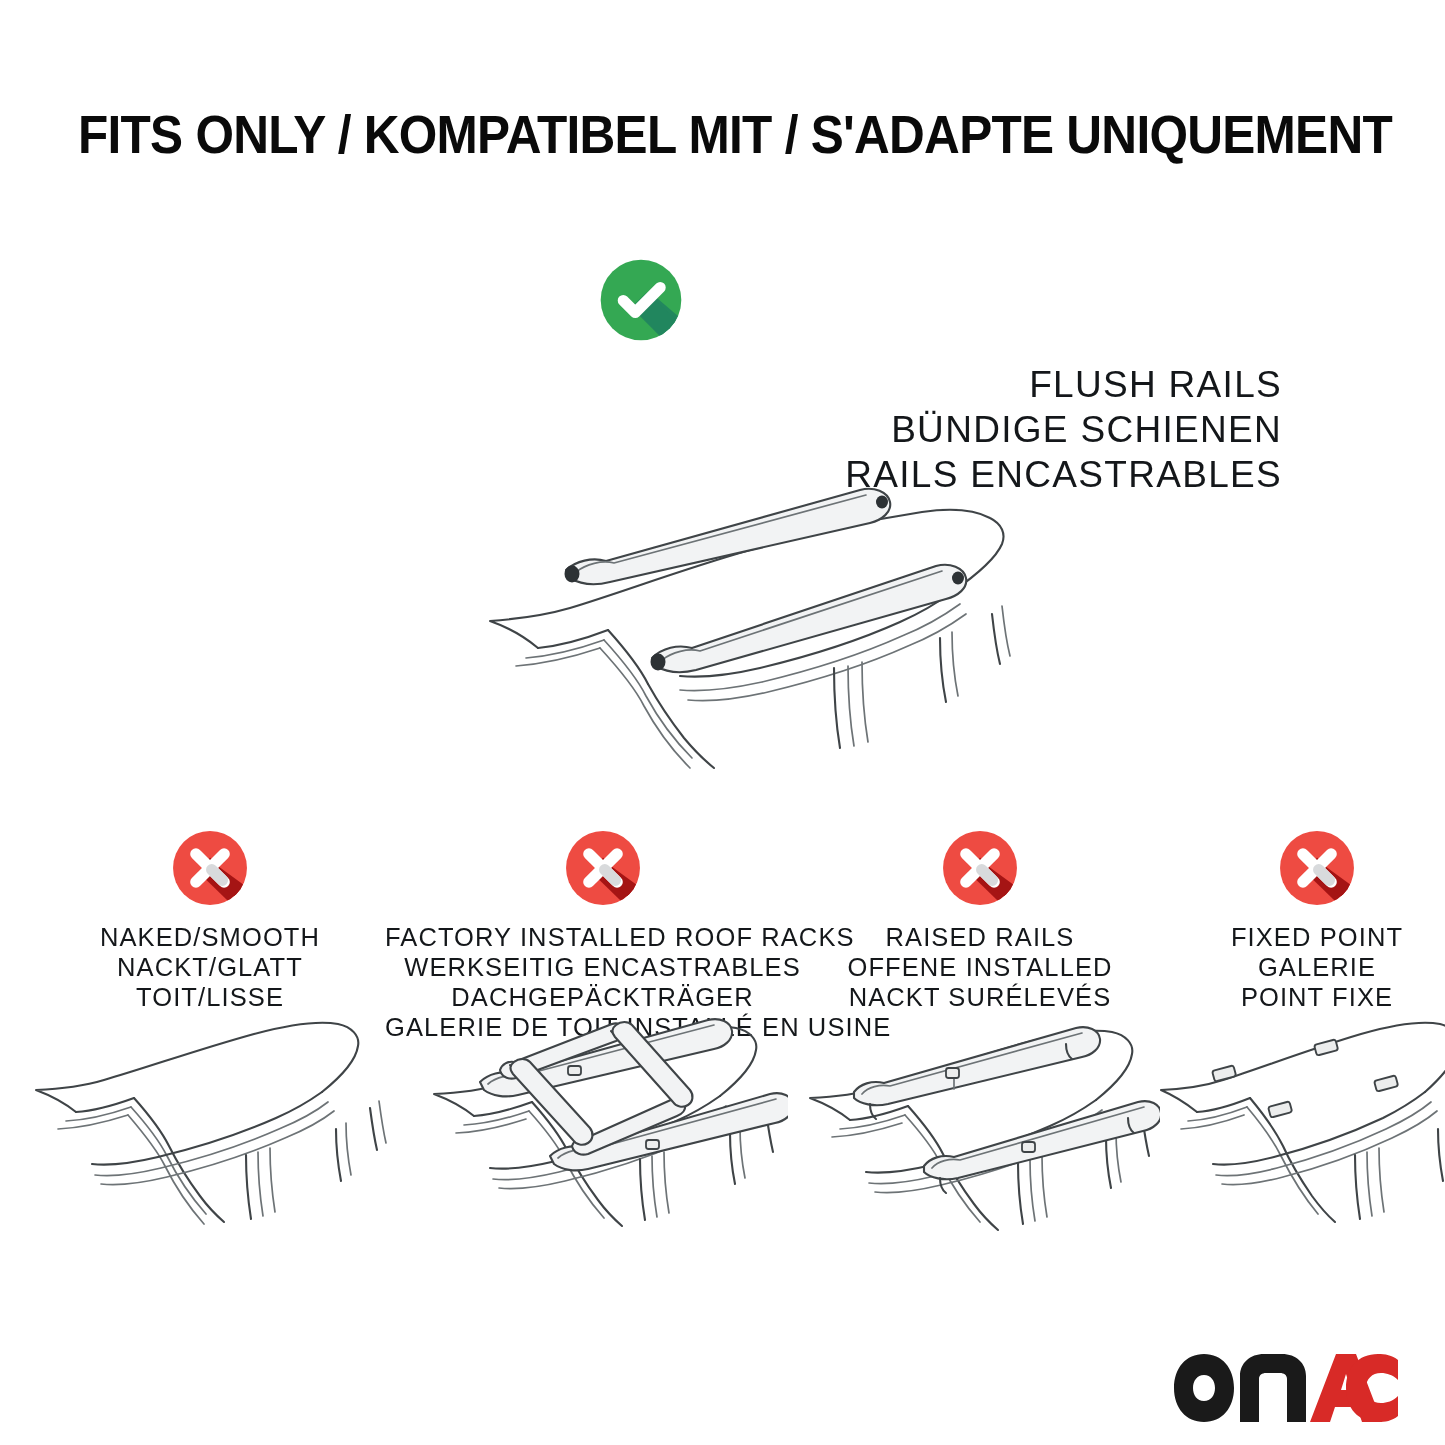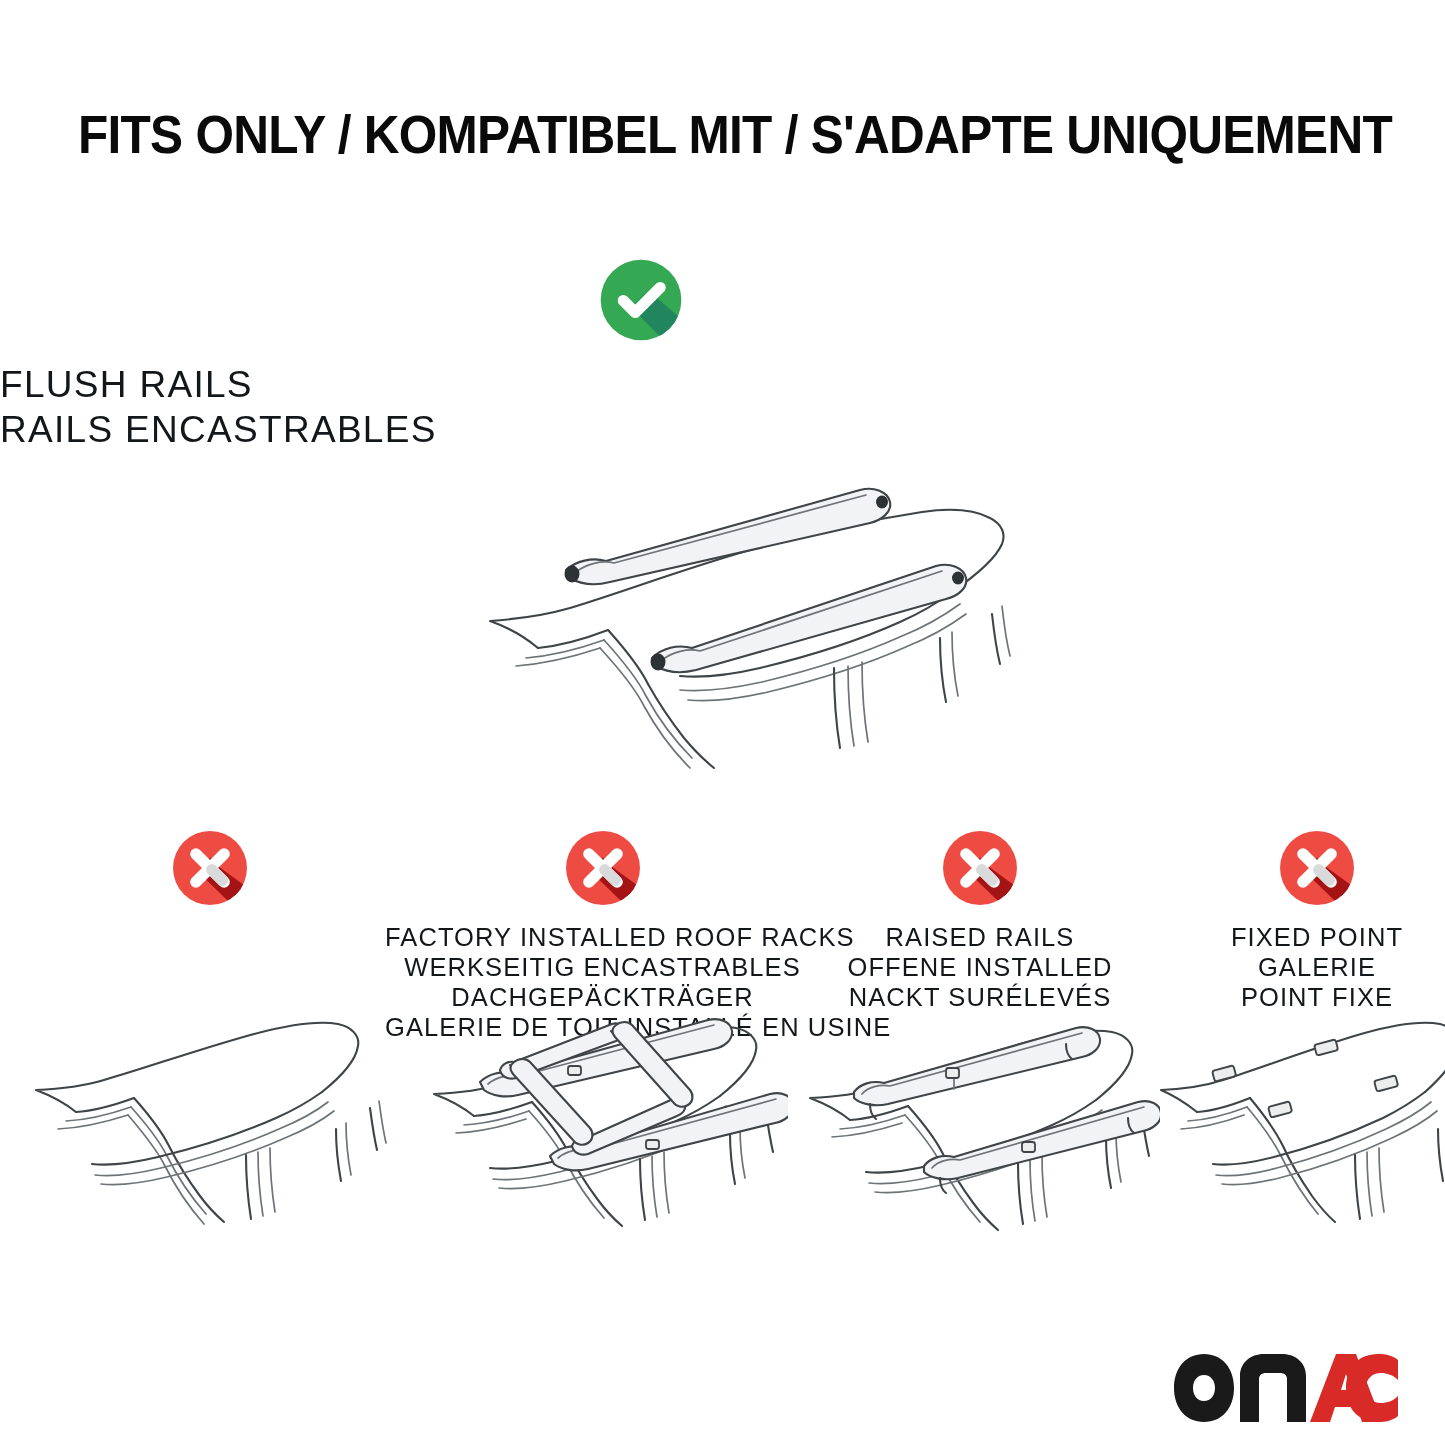--- a/index.html
+++ b/index.html
@@ -37,21 +37,21 @@
     transform: scaleX(0.935);
     transform-origin: left center;
   }
 
   
   .approved {
     position: absolute;
     left: 0;
     top: 252px;
     width: 1282px;
-    text-align: left;
+    text-align: right;
   }
   .badge-ok {
     width: 96px;
     height: 96px;
     margin: 0 auto;
     display: block;
   }
   .approved-text {
     margin-top: 14px;
     font-size: 37px;
@@ -145,20 +145,21 @@
       <circle cx="50" cy="50" r="42" fill="#34a853"></circle>
       <g clip-path="url(#okClip)">
         <path d="M44 62 L100 118 L118 92 L62 44 Z" fill="#22855f" opacity="0.95"></path>
         <path d="M41 56 L100 118 L118 100 L56 42 Z" fill="#22855f" opacity="0.6"></path>
       </g>
       <path d="M31.5 50.5 L44 63 L70 37" fill="none" stroke="#ffffff" stroke-width="11.5" stroke-linecap="round" stroke-linejoin="round"></path>
     </svg>
 
     <div class="approved-text">
       <div>FLUSH RAILS</div>
+      <div>BÜNDIGE SCHIENEN</div>
       <div>RAILS ENCASTRABLES</div>
     </div>
   </div>
 
   <svg class="hero-art" viewBox="0 0 600 310">
 
     <path class="vec" d="M108 186 C96 176 80 166 60 159 C88 157 116 153 140 146
                           C190 131 250 108 320 88 C380 71 440 58 492 50
                           C520 46 545 48 560 56 C572 62 576 72 572 82
                           C566 96 548 112 522 130"></path>
@@ -221,20 +222,25 @@
         <g clip-path="url(#noClip0)">
           <path d="M50 38 L116 104 L104 120 L38 56 Z" fill="#a51414"></path>
           <path d="M62 50 L120 92 L120 120 L52 60 Z" fill="#a51414"></path>
         </g>
         <g stroke-linecap="round" stroke-width="13">
           <line x1="34" y1="34" x2="66" y2="66" stroke="#ffffff"></line>
           <line x1="66" y1="34" x2="34" y2="66" stroke="#ffffff"></line>
           <line x1="52" y1="52" x2="64" y2="64" stroke="#d8dadc"></line>
         </g>
       </svg>
+      <div class="col-text">
+        <div>NAKED/SMOOTH</div>
+        <div>NACKT/GLATT</div>
+        <div>TOIT/LISSE</div>
+      </div>
 
       <svg class="col-art" viewBox="0 0 360 215">
         <path class="vec" d="M46 96 C36 88 22 80 6 74 C30 73 54 70 74 64
                               C116 52 166 34 224 18 C254 10 286 4 308 8
                               C322 11 330 20 328 30 C326 44 312 60 292 76"></path>
         <path class="vec" d="M46 96 C62 95 82 90 104 82"></path>
         <path class="vec" d="M104 82 C120 100 132 116 139 130
                               C148 148 158 164 170 180 C178 191 186 199 194 206"></path>
         <path class="vec-thin" d="M36 105 C56 104 78 99 101 91"></path>
         <path class="vec-thin" d="M101 91 C118 110 130 126 137 140

